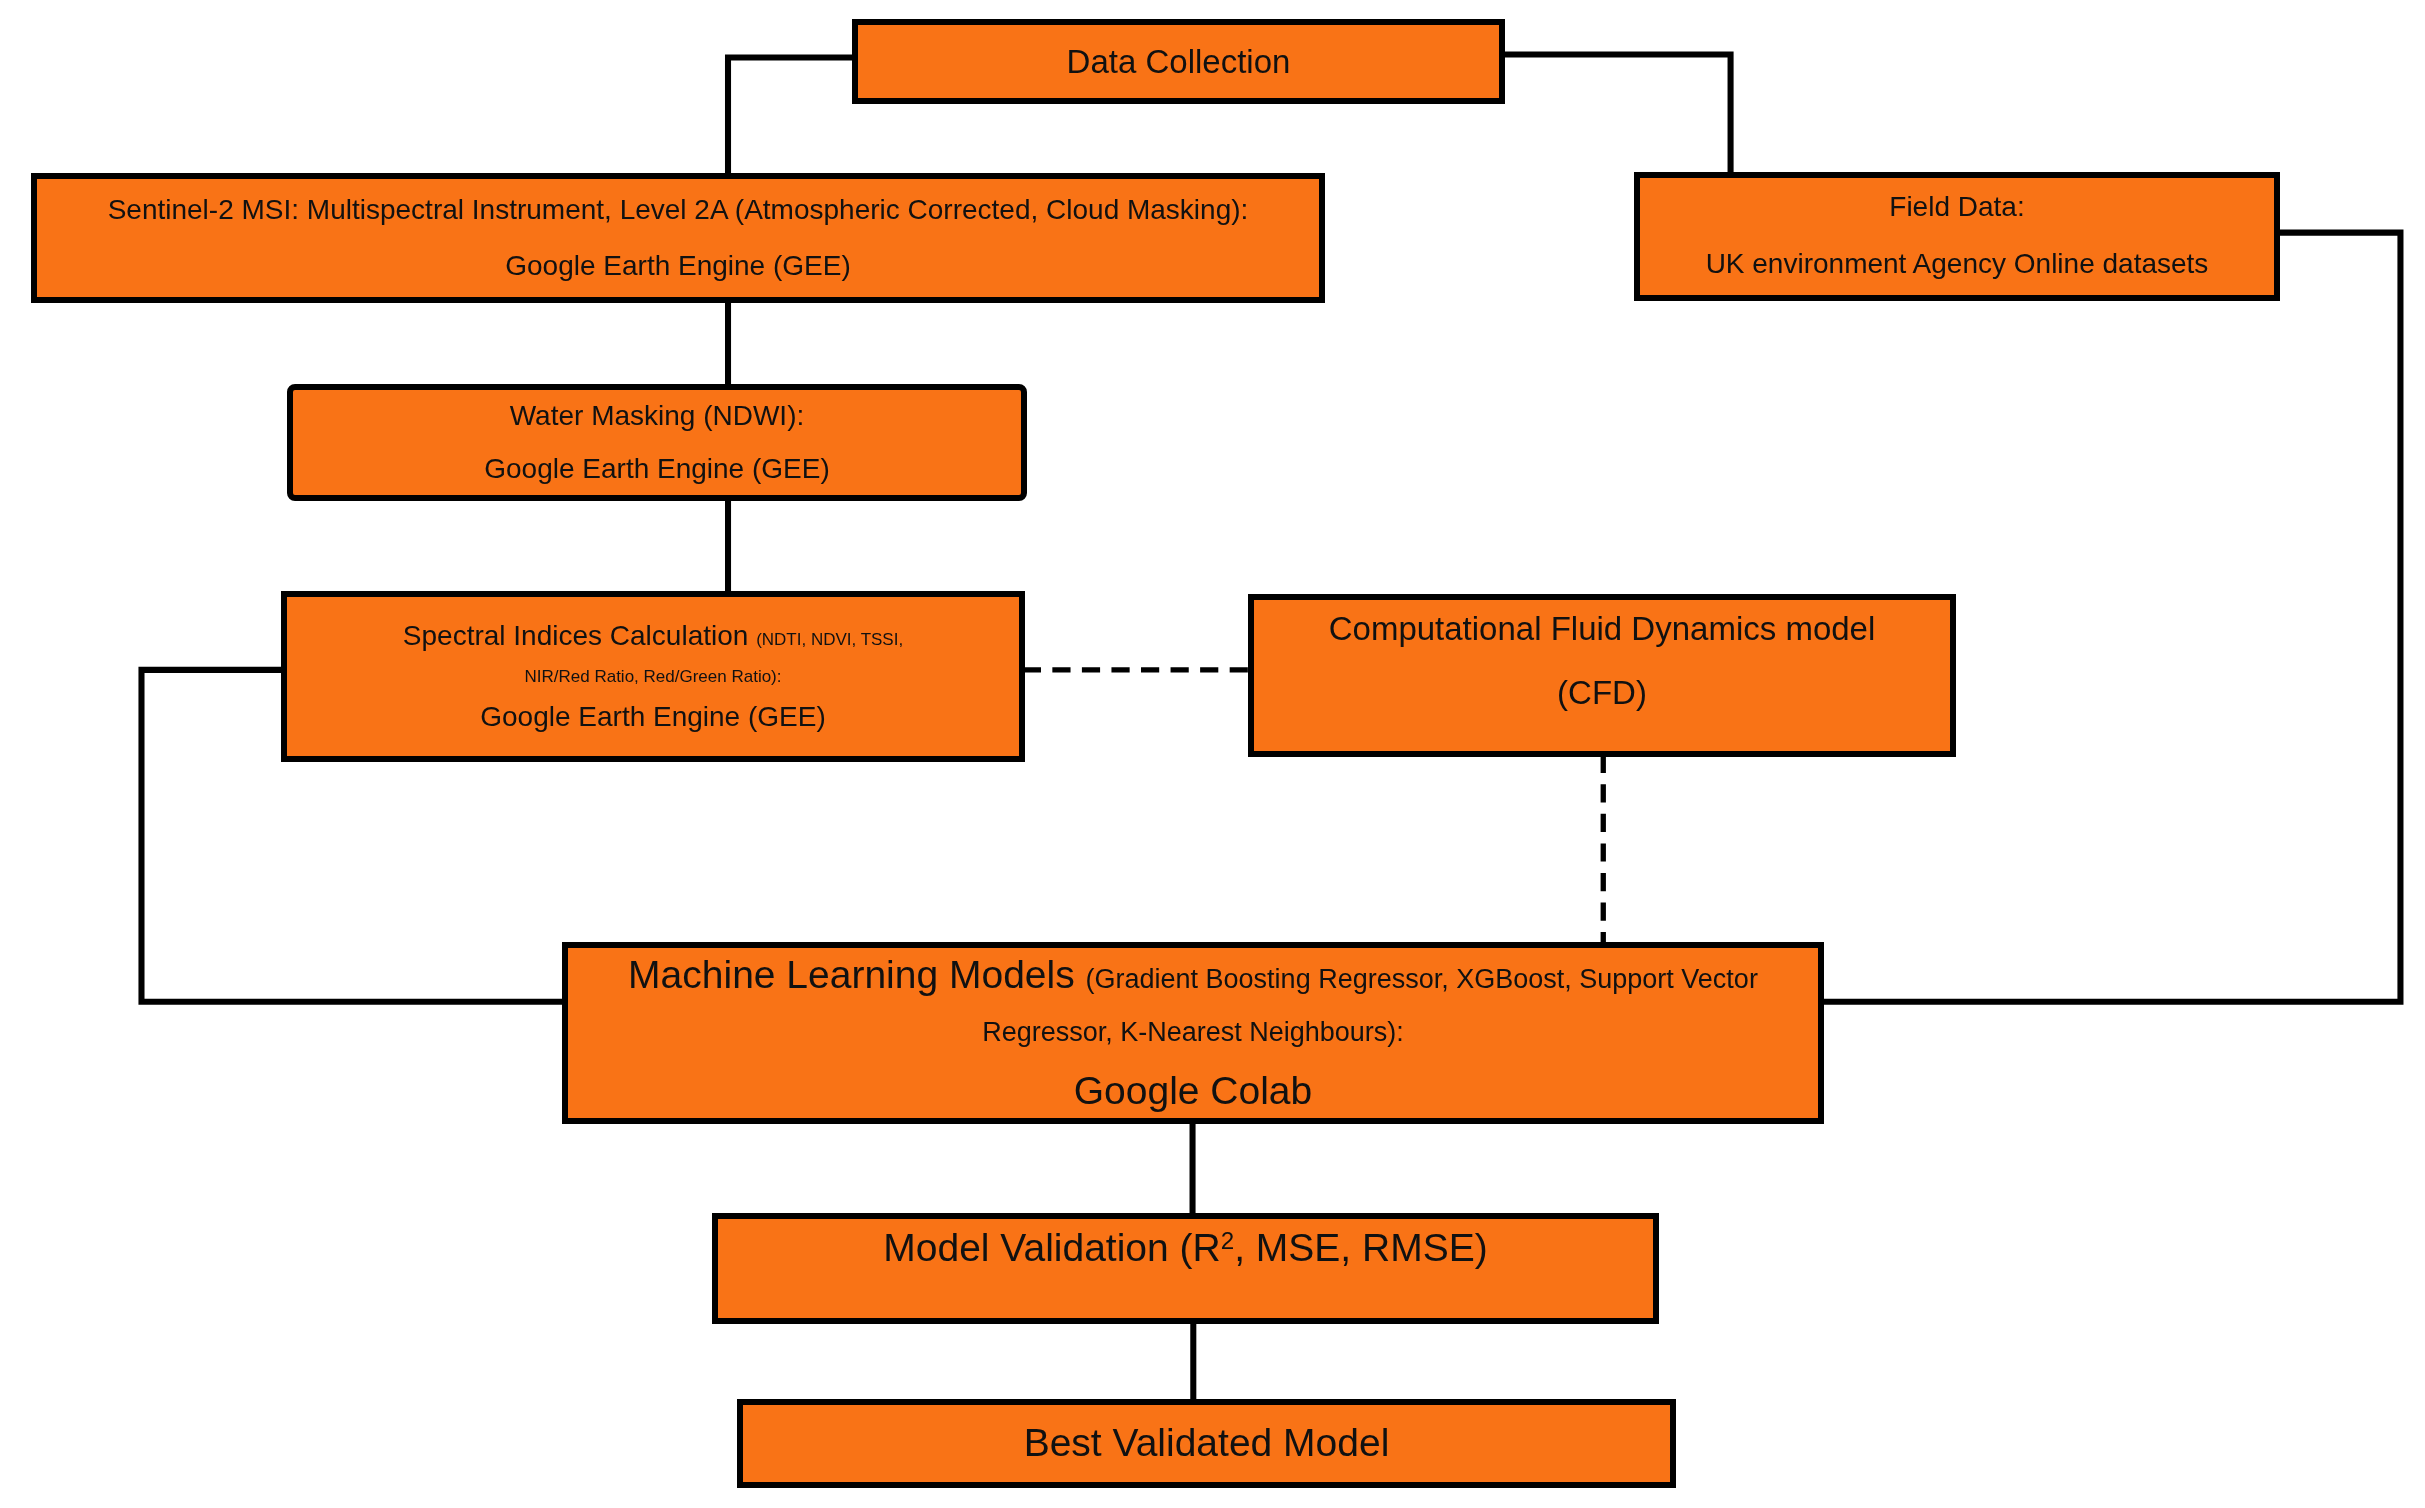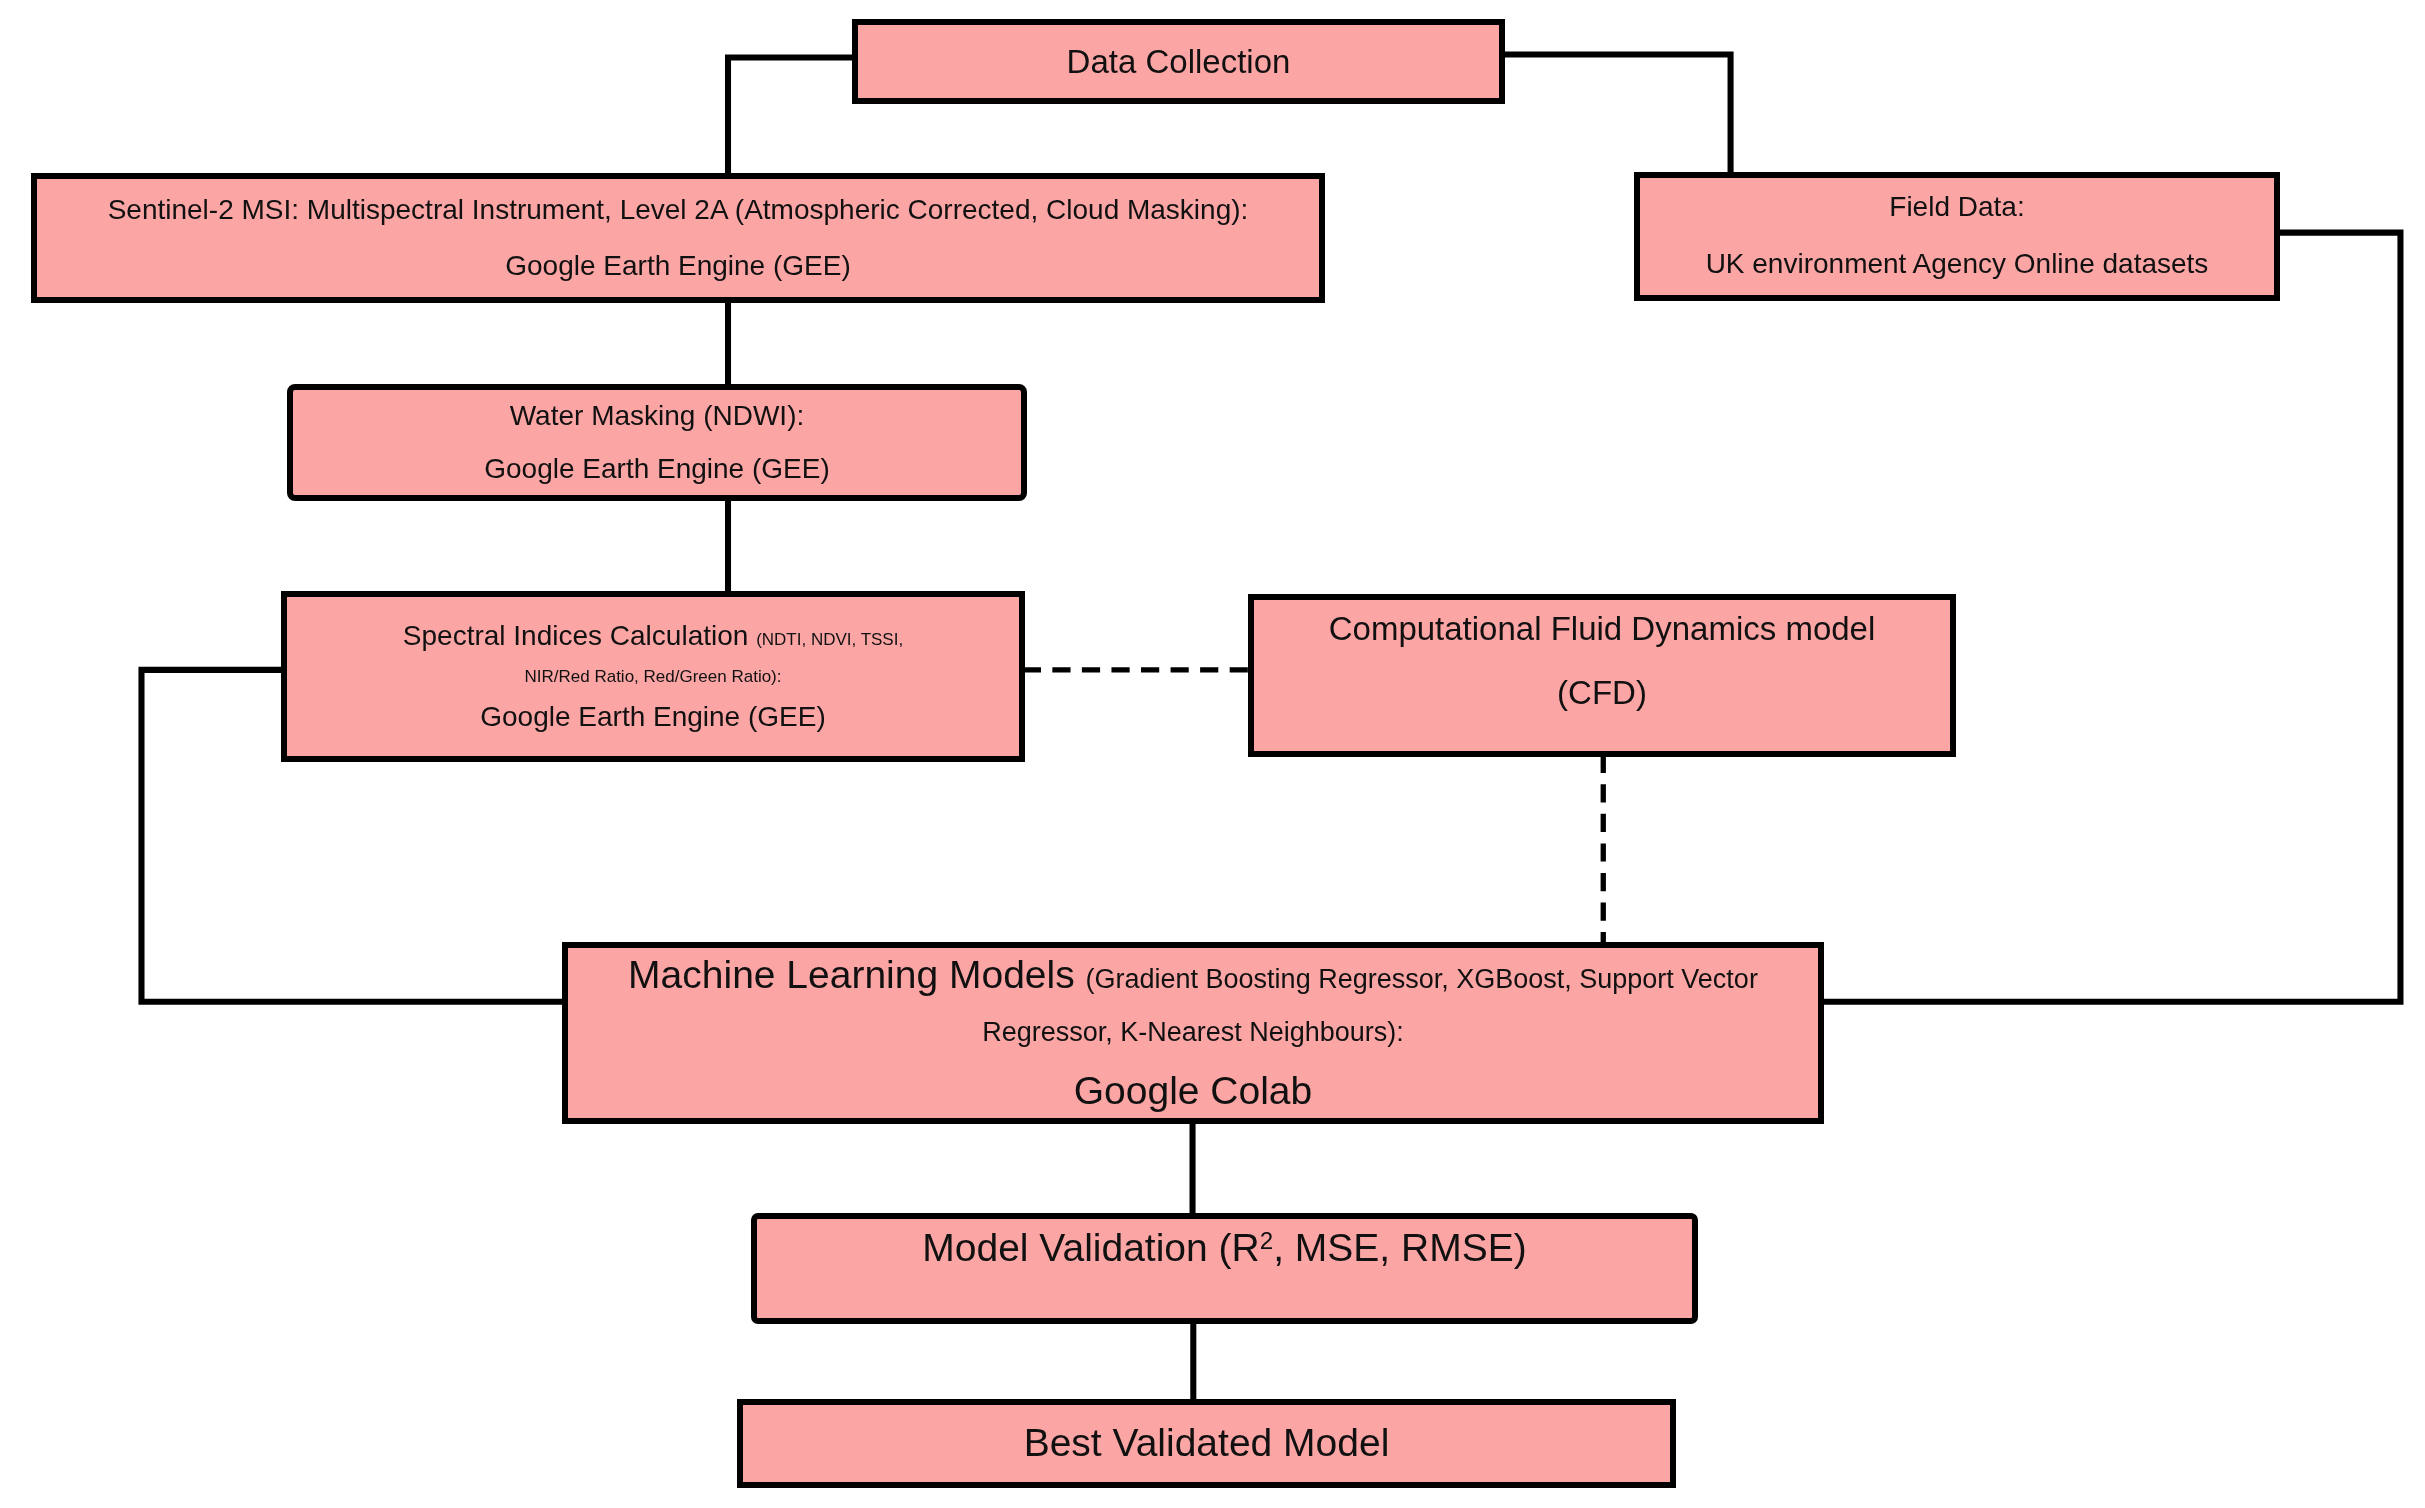--- a/index.html
+++ b/index.html
@@ -2,21 +2,21 @@
 <html style="--bg: #ffffff; --ink: #111111; --line: #000000;font-size:12px"><head>
 <meta charset="utf-8">
 <style>
   html,body{margin:0;padding:0;background:var(--bg,#fff);}
   body{font-family:"Liberation Sans", sans-serif;color:var(--ink,#111);}
   .canvas{position:relative;width:2426px;height:1508px;background:var(--bg,#fff);overflow:hidden;}
   .wires{position:absolute;left:0;top:0;width:2426px;height:1508px;}
   .connector{fill:none;stroke:var(--line,#000);stroke-width:8;}
   .connector.dashed{stroke-width:7;stroke-dasharray:24 15;}
   .box{
-    position:absolute;box-sizing:border-box;background:#fca5a5;
+    position:absolute;box-sizing:border-box;background:#f97316;
     border:6.8px solid var(--line,#000);
     display:flex;flex-direction:column;align-items:center;justify-content:center;
     text-align:center;
   }
   .bline{white-space:pre-wrap;line-height:1.15;}
   .fs-xl{font-size:33px;}
   .fs-lg{font-size:39px;}
   .fs-md{font-size:28px;}
   .fs-sm{font-size:27px;text-align:right;}
   .fs-xs{font-size:17px;}
@@ -69,21 +69,21 @@
     <div class="bline fs-xl">Computational Fluid Dynamics model</div>
     <div class="bline fs-xl">(CFD)</div>
   </div>
 
   <div class="box" style="left:562px;top:942px;width:1262px;height:182px;row-gap:20px;">
     <div class="bline"><span class="fs-lg">Machine Learning Models </span><span class="fs-sm">(Gradient Boosting Regressor, XGBoost, Support Vector</span></div>
     <div class="bline fs-sm">Regressor, K-Nearest Neighbours):</div>
     <div class="bline fs-lg">Google Colab</div>
   </div>
 
-  <div class="box" style="left:751px;top:1213px;width:947px;height:111px;padding-bottom:41px;border-radius:7px;">
+  <div class="box" style="left:712px;top:1213px;width:947px;height:111px;padding-bottom:41px;">
     <div class="bline fs-lg"><span>Model Validation (R</span><span class="sup">2</span><span>, MSE, RMSE)</span></div>
   </div>
 
   <div class="box" style="left:737px;top:1399px;width:939px;height:89px;">
     <div class="bline fs-lg">Best Validated Model</div>
   </div>
 
 </div>
 
 

